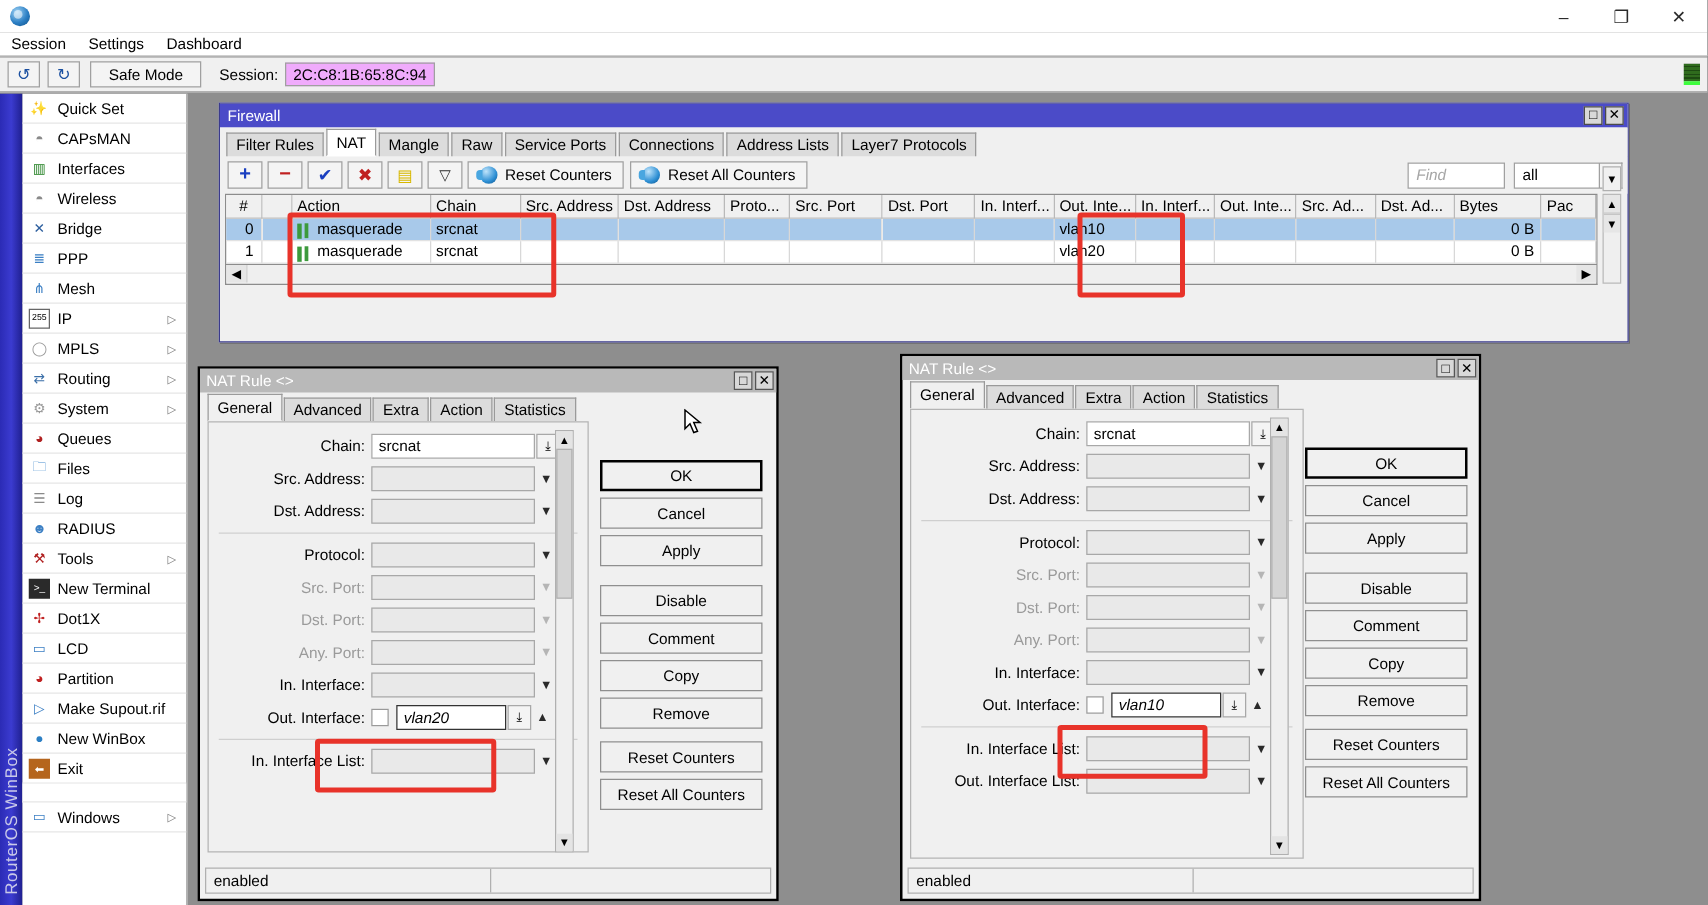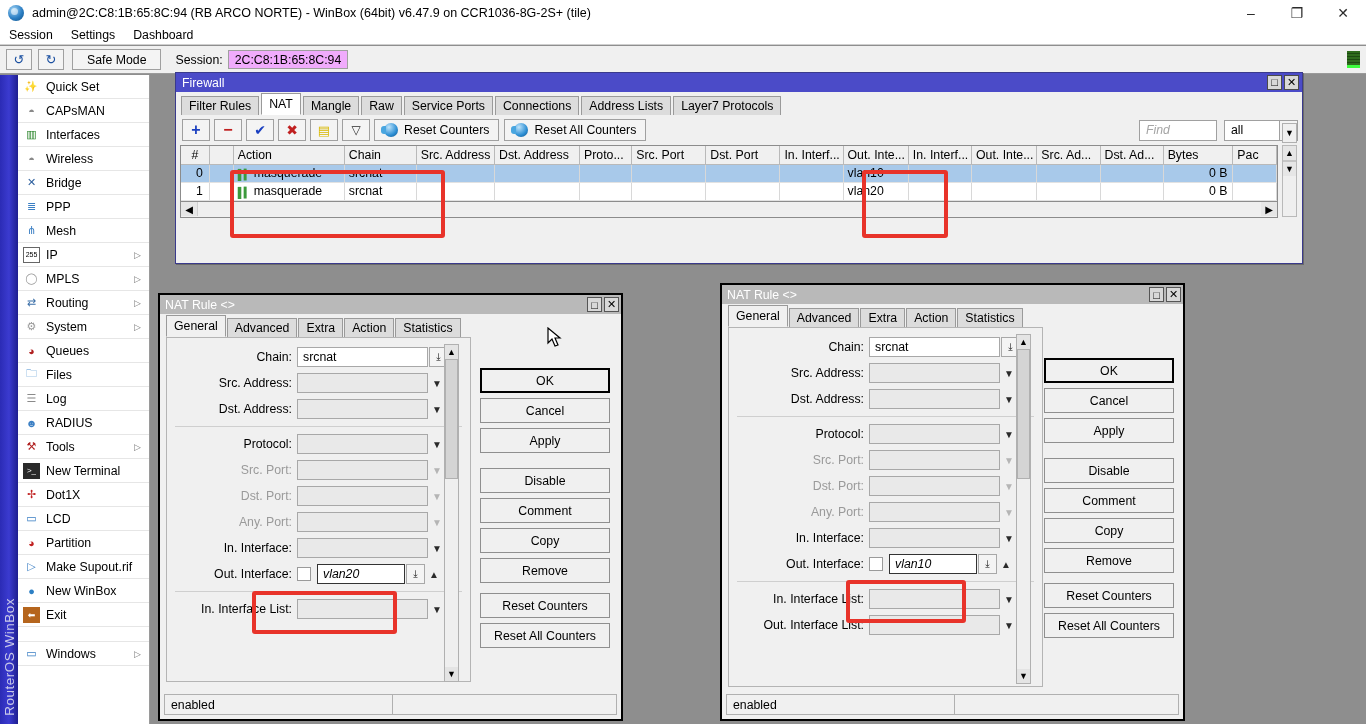--- a/index.html
+++ b/index.html
@@ -93,21 +93,21 @@
   }
   .navitem .ic {
     width: 17px; height: 16px; margin-right: 6px; flex: 0 0 17px;
     display: flex; align-items: center; justify-content: center; font-size: 11px;
   }
   .navitem .arrow { margin-left: auto; margin-right: 8px; color: #7a7a7a; font-size: 9px; }
   .navsep { height: 15px; border-bottom: 1px solid #e6e6e6; background:#fff; }
 
   
   .fw-window {
-    position: absolute; left: 175px; top: 72px; width: 1128px; height: 192px;
+    position: absolute; left: 175px; top: 82px; width: 1128px; height: 192px;
     border: 1px solid #3a3a8c; background: #f0f0f0;
     box-shadow: 1px 1px 0 rgba(0,0,0,.25);
   }
   .fw-title {
     height: 19px; background: #4b4bc8; color: #fff;
     display: flex; align-items: center; padding-left: 6px; font-size: 12.3px;
   }
   .fw-title .btns { margin-left: auto; display: flex; gap: 2px; margin-right: 3px; }
   .fw-title .tb {
     width: 15px; height: 15px; background: #d8d8d8; border: 1px solid #4a4a4a;
@@ -147,21 +147,21 @@
   }
   .find-box {
     margin-left: auto; margin-right: 4px; display: flex; align-items: center; border-radius: 10px;
   }
   .find-input {
     width: 78px; height: 21px; border: 1px solid #a0a0a0; background: #fff;
     display: flex; align-items: center; padding-left: 6px;
     font-style: italic; color: #a5a5a5; font-size: 12.3px;
   }
   .find-select {
-    width: 56px; height: 21px; border: 1px solid #a0a0a0; background: #fff;
+    width: 69px; height: 21px; border: 1px solid #a0a0a0; background: #fff;
     display: flex; align-items: center; padding-left: 6px; margin-left: 7px; font-size: 12.3px;
   }
   .find-arrow {
     width: 18px; height: 21px; border: 1px solid #a0a0a0; border-left: none; background: #f4f4f4;
     display: flex; align-items: center; justify-content: center; font-size: 10px;
   }
 
   
   .tblwrap { margin: 0 4px; border: 1px solid #8c8c8c; background: #fff; }
   .tbl { width: 100%; border-collapse: collapse; table-layout: fixed; font-size: 12.3px; }
@@ -284,21 +284,20 @@
   .cursor { position: absolute; width: 0; height: 0; pointer-events: none; }
   .cursor svg { position: absolute; left: 0; top: 0; }
 </style>
 </head>
 <body>
 
 <div id="root">
 
   <div class="win-titlebar">
     <div class="win-title-icon"></div>
-    <div class="win-title-text">admin@2C:C8:1B:65:8C:94 (RB ARCO NORTE) - WinBox (64bit) v6.47.9 on CCR1036-8G-2S+ (tile)</div>
     <div class="win-ctl-group">
       <div class="win-ctl">–</div>
       <div class="win-ctl">❐</div>
       <div class="win-ctl close">✕</div>
     </div>
   </div>
 
   <div class="menubar">
     <div class="mi">Session</div>
     <div class="mi">Settings</div>

